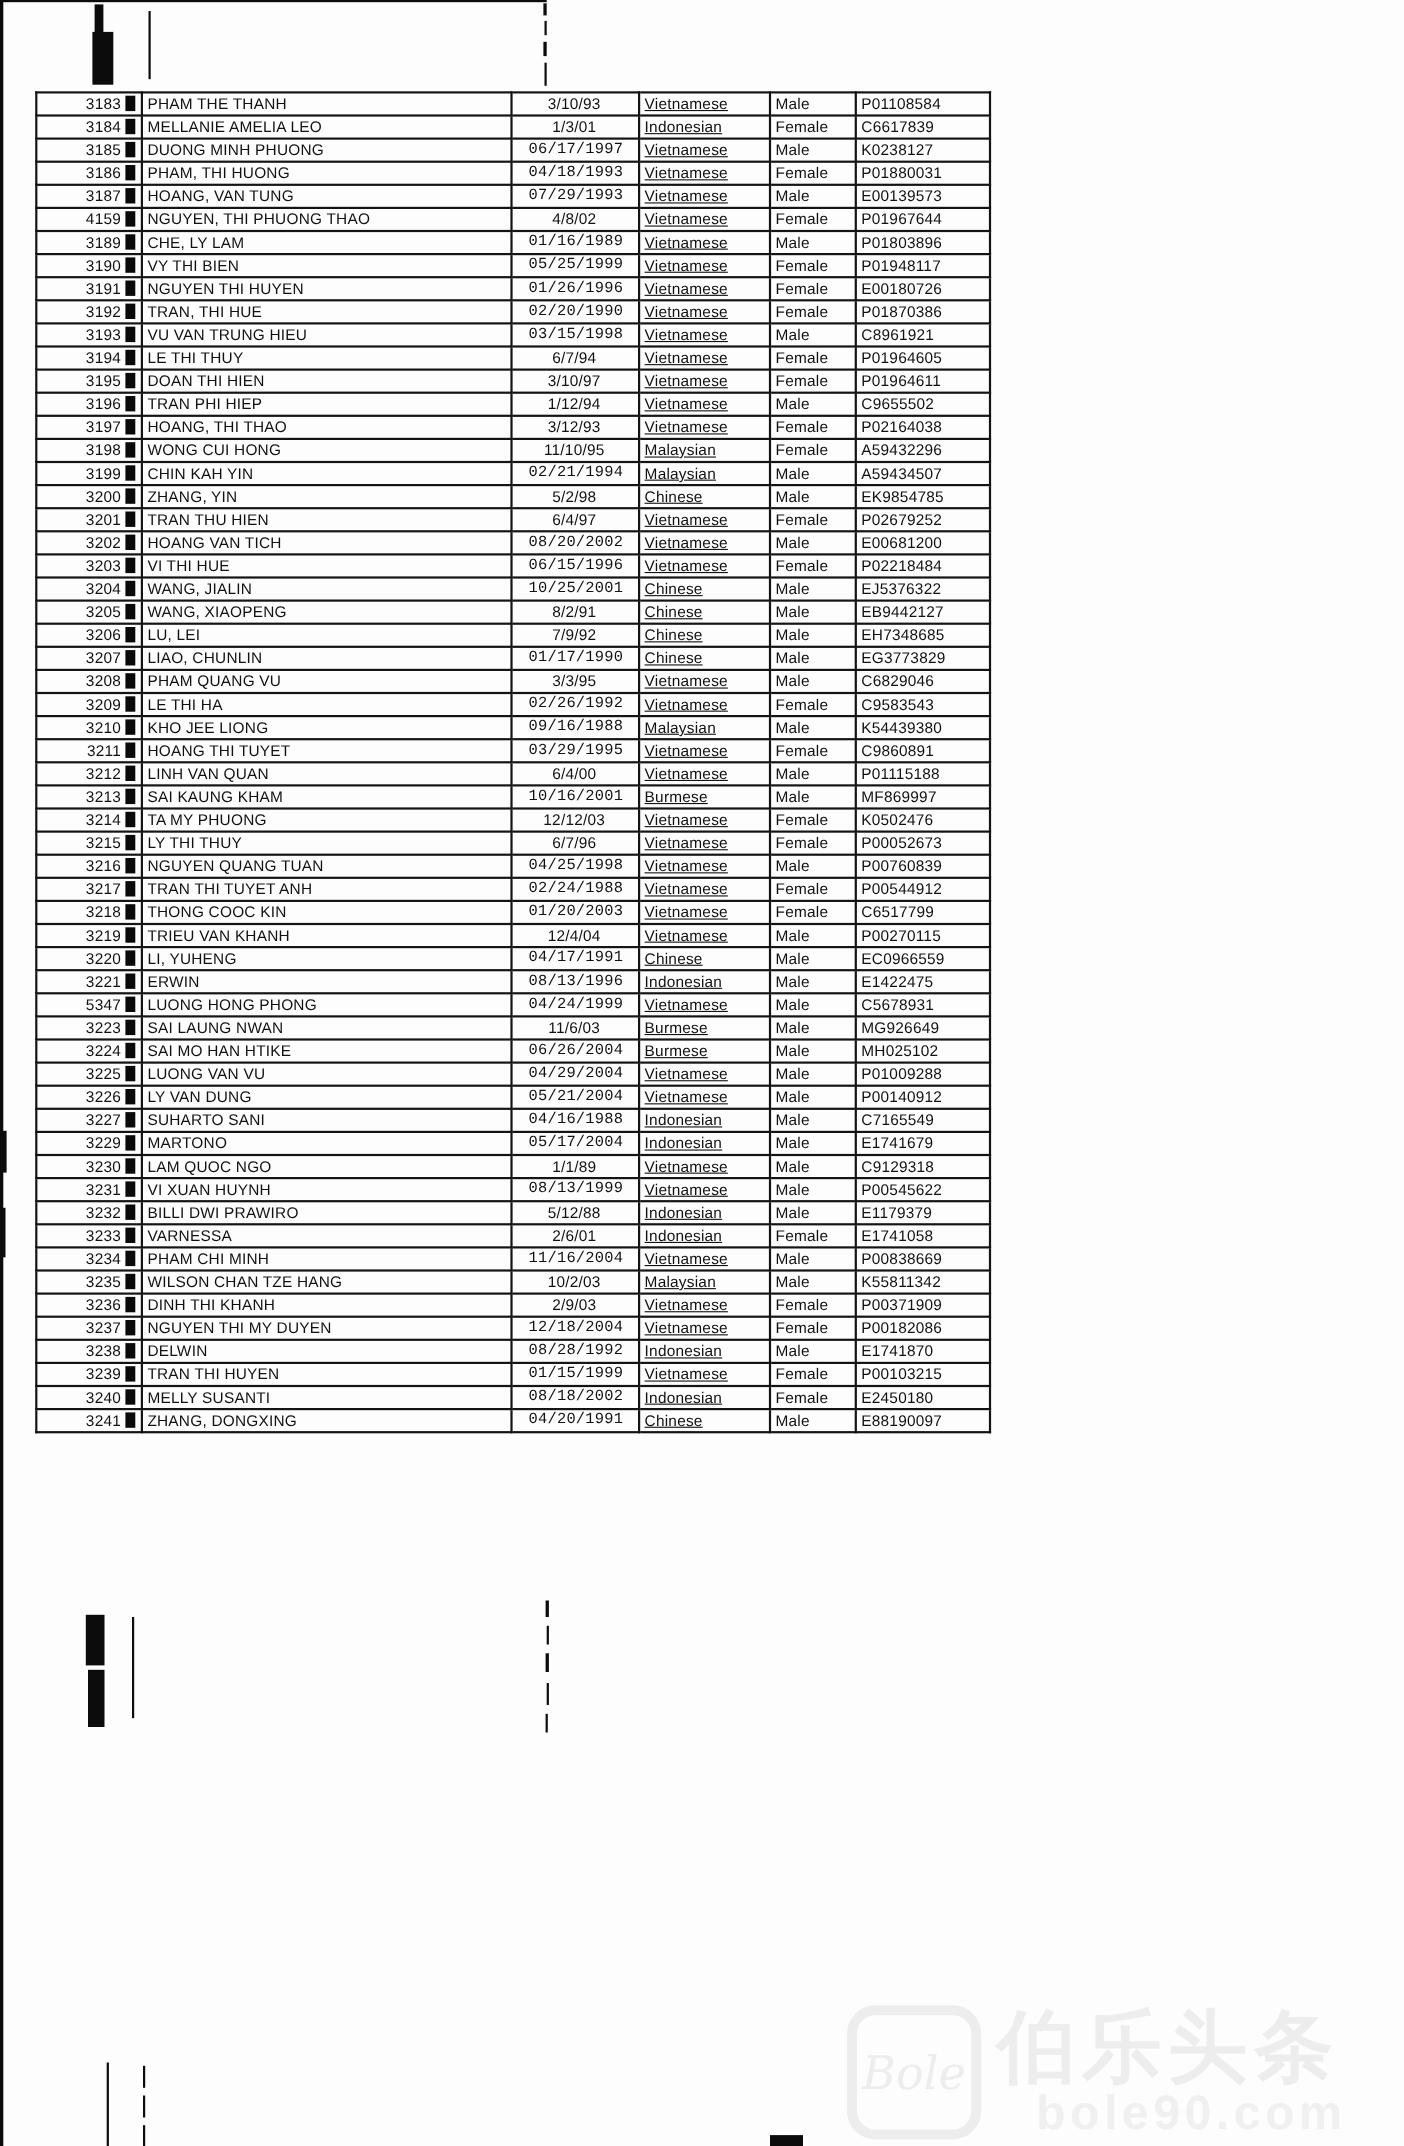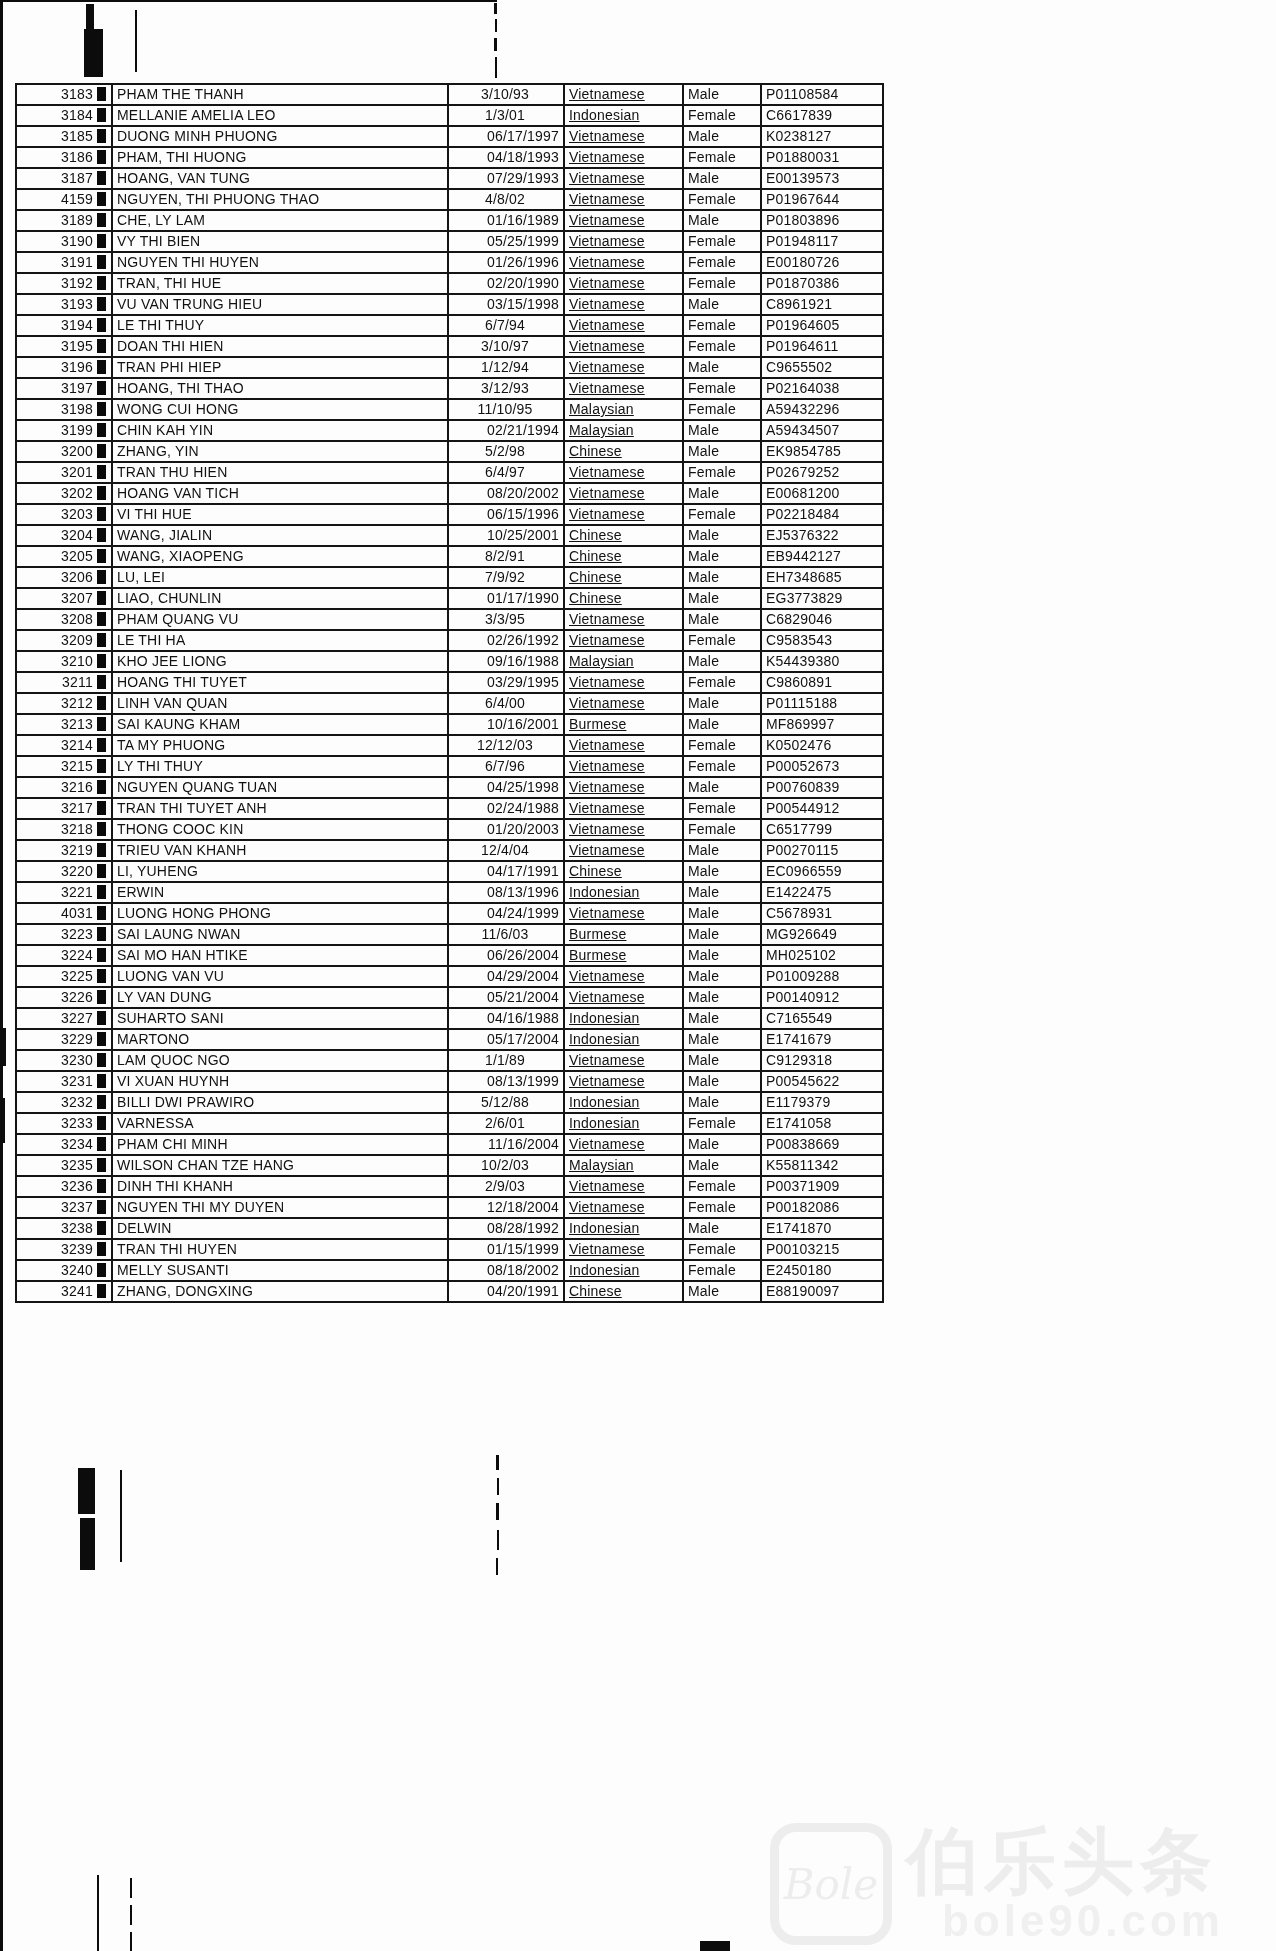--- a/index.html
+++ b/index.html
@@ -8,39 +8,39 @@
     font-family:"Liberation Sans","DejaVu Sans",sans-serif;
     -webkit-font-smoothing:none;
   }
   .page{position:absolute;inset:0;overflow:hidden;}
 
   
   .art{position:absolute;background:#0c0c0c;}
 
   
   table.scan{
-    position:absolute;left:15px;top:83px;width:849px;
+    position:absolute;left:32px;top:83px;width:849px;
     border-collapse:collapse;table-layout:fixed;
     color:#111;
   }
   table.scan td{
     border:2px solid #141414;
     height:19px;
     font-size:14px;
     line-height:19px;
     padding:0 4px;
     white-space:nowrap;
     overflow:hidden;
     letter-spacing:.2px;
   }
   td.c-no{width:86px;text-align:right;padding-right:2px;font-variant-numeric:tabular-nums;}
   td.c-name{width:326px;padding-left:7px;}
   td.c-dob{width:104px;}
   td.c-dob.short{text-align:center;padding-right:6px;}
-  td.c-dob.long{text-align:right;padding-left:5px;}
+  td.c-dob.long{text-align:center;padding-left:5px;font-family:Liberation Mono, monospace;}
   td.c-nat{width:109px;padding-left:6px;text-decoration:underline;}
   td.c-gen{width:68px;padding-left:5px;}
   td.c-pass{width:112px;padding-left:5px;letter-spacing:.4px;}
   .blob{
     display:inline-block;width:9px;height:14px;background:#0a0a0a;
     vertical-align:-2px;margin-left:4px;margin-right:1px;
   }
 
   
   .watermark{
@@ -399,21 +399,21 @@
         </tr>
         <tr>
           <td class="c-no"><span>3221</span><span class="blob"></span></td>
           <td class="c-name">ERWIN</td>
           <td class="c-dob long">08/13/1996</td>
           <td class="c-nat">Indonesian</td>
           <td class="c-gen">Male</td>
           <td class="c-pass">E1422475</td>
         </tr>
         <tr>
-          <td class="c-no"><span>4031</span><span class="blob"></span></td>
+          <td class="c-no"><span>5347</span><span class="blob"></span></td>
           <td class="c-name">LUONG HONG PHONG</td>
           <td class="c-dob long">04/24/1999</td>
           <td class="c-nat">Vietnamese</td>
           <td class="c-gen">Male</td>
           <td class="c-pass">C5678931</td>
         </tr>
         <tr>
           <td class="c-no"><span>3223</span><span class="blob"></span></td>
           <td class="c-name">SAI LAUNG NWAN</td>
           <td class="c-dob short">11/6/03</td>

